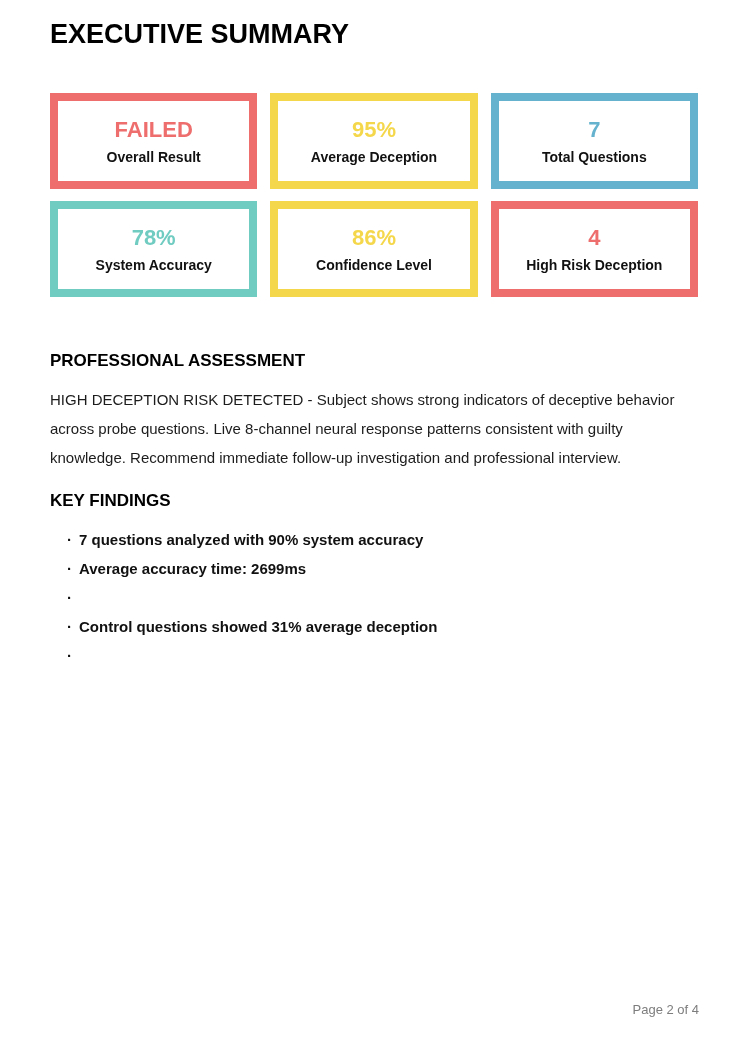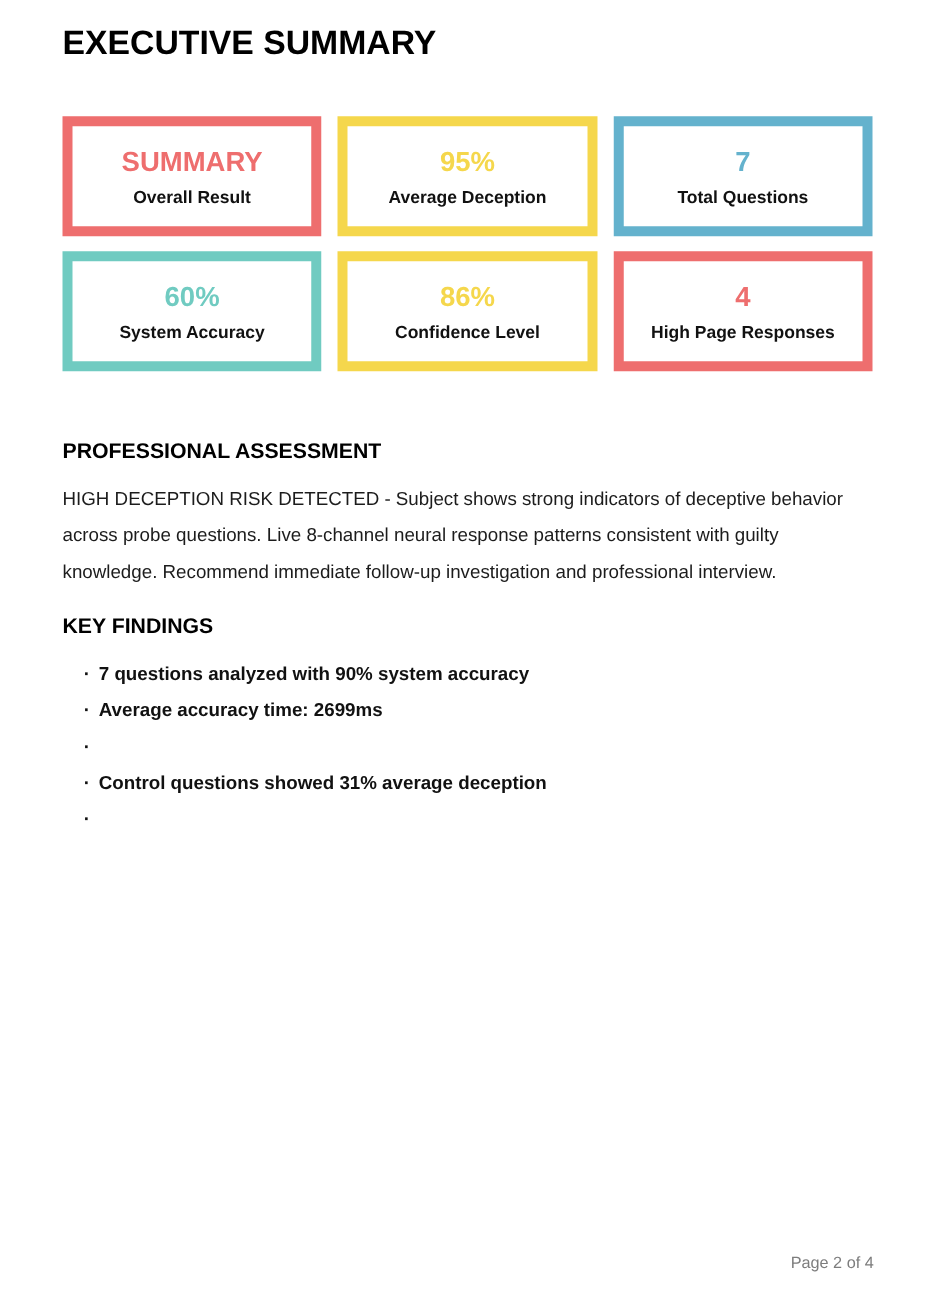--- a/index.html
+++ b/index.html
@@ -99,47 +99,47 @@
 </head>
 <body>
 
 <div class="page">
 
   <h1 class="doc-title">EXECUTIVE SUMMARY</h1>
 
   <div class="cards-grid">
 
     <div class="stat-card" style="border-color: rgb(238, 110, 110);">
-      <div class="stat-value" style="color: rgb(238, 110, 110);">SUMMARY</div>
+      <div class="stat-value" style="color: rgb(238, 110, 110);">FAILED</div>
       <div class="stat-label">Overall Result</div>
     </div>
 
     <div class="stat-card" style="border-color: rgb(245, 215, 76);">
       <div class="stat-value" style="color: rgb(245, 215, 76);">95%</div>
       <div class="stat-label">Average Deception</div>
     </div>
 
     <div class="stat-card" style="border-color: rgb(100, 178, 205);">
       <div class="stat-value" style="color: rgb(100, 178, 205);">7</div>
       <div class="stat-label">Total Questions</div>
     </div>
 
     <div class="stat-card" style="border-color: rgb(112, 203, 193);">
-      <div class="stat-value" style="color: rgb(112, 203, 193);">60%</div>
+      <div class="stat-value" style="color: rgb(112, 203, 193);">78%</div>
       <div class="stat-label">System Accuracy</div>
     </div>
 
     <div class="stat-card" style="border-color: rgb(245, 215, 76);">
       <div class="stat-value" style="color: rgb(245, 215, 76);">86%</div>
       <div class="stat-label">Confidence Level</div>
     </div>
 
     <div class="stat-card" style="border-color: rgb(238, 110, 110);">
       <div class="stat-value" style="color: rgb(238, 110, 110);">4</div>
-      <div class="stat-label">High Page Responses</div>
+      <div class="stat-label">High Risk Deception</div>
     </div>
 
   </div>
 
   <h2 class="section-heading assessment-heading">PROFESSIONAL ASSESSMENT</h2>
 
   <p class="assessment-body">HIGH DECEPTION RISK DETECTED - Subject shows strong indicators of deceptive behavior across probe questions. Live 8-channel neural response patterns consistent with guilty knowledge. Recommend immediate follow-up investigation and professional interview.</p>
 
   <h2 class="section-heading findings-heading">KEY FINDINGS</h2>
 

